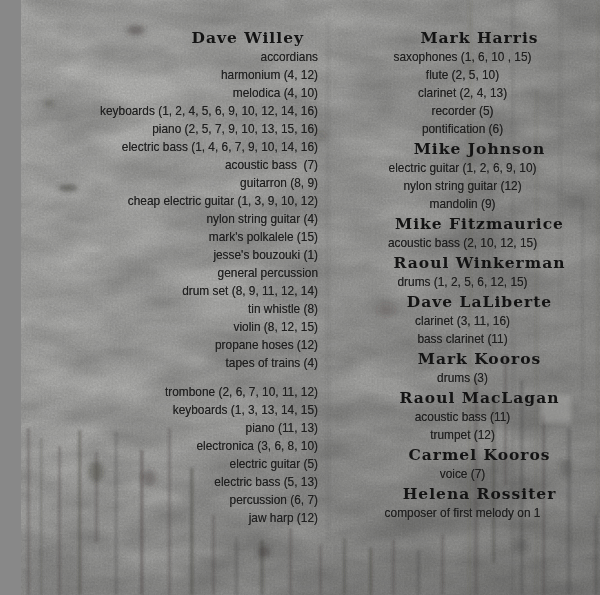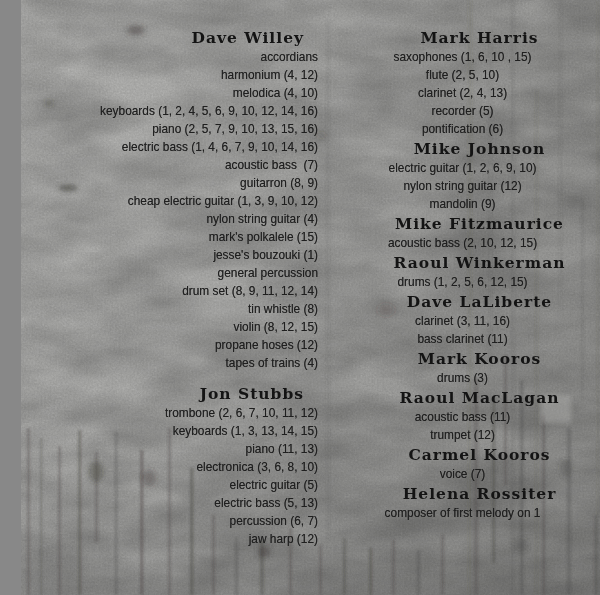--- a/index.html
+++ b/index.html
@@ -141,21 +141,20 @@
         <div class="credit-item">mark's polkalele (15)</div>
         <div class="credit-item">jesse's bouzouki (1)</div>
         <div class="credit-item">general percussion</div>
         <div class="credit-item">drum set (8, 9, 11, 12, 14)</div>
         <div class="credit-item">tin whistle (8)</div>
         <div class="credit-item">violin (8, 12, 15)</div>
         <div class="credit-item">propane hoses (12)</div>
         <div class="credit-item">tapes of trains (4)</div>
       </div>
       <div class="section">
-        <div class="artist-name">Jon Stubbs</div>
         <div class="credit-item">trombone (2, 6, 7, 10, 11, 12)</div>
         <div class="credit-item">keyboards (1, 3, 13, 14, 15)</div>
         <div class="credit-item">piano (11, 13)</div>
         <div class="credit-item">electronica (3, 6, 8, 10)</div>
         <div class="credit-item">electric guitar (5)</div>
         <div class="credit-item">electric bass (5, 13)</div>
         <div class="credit-item">percussion (6, 7)</div>
         <div class="credit-item">jaw harp (12)</div>
       </div>
     </div>

